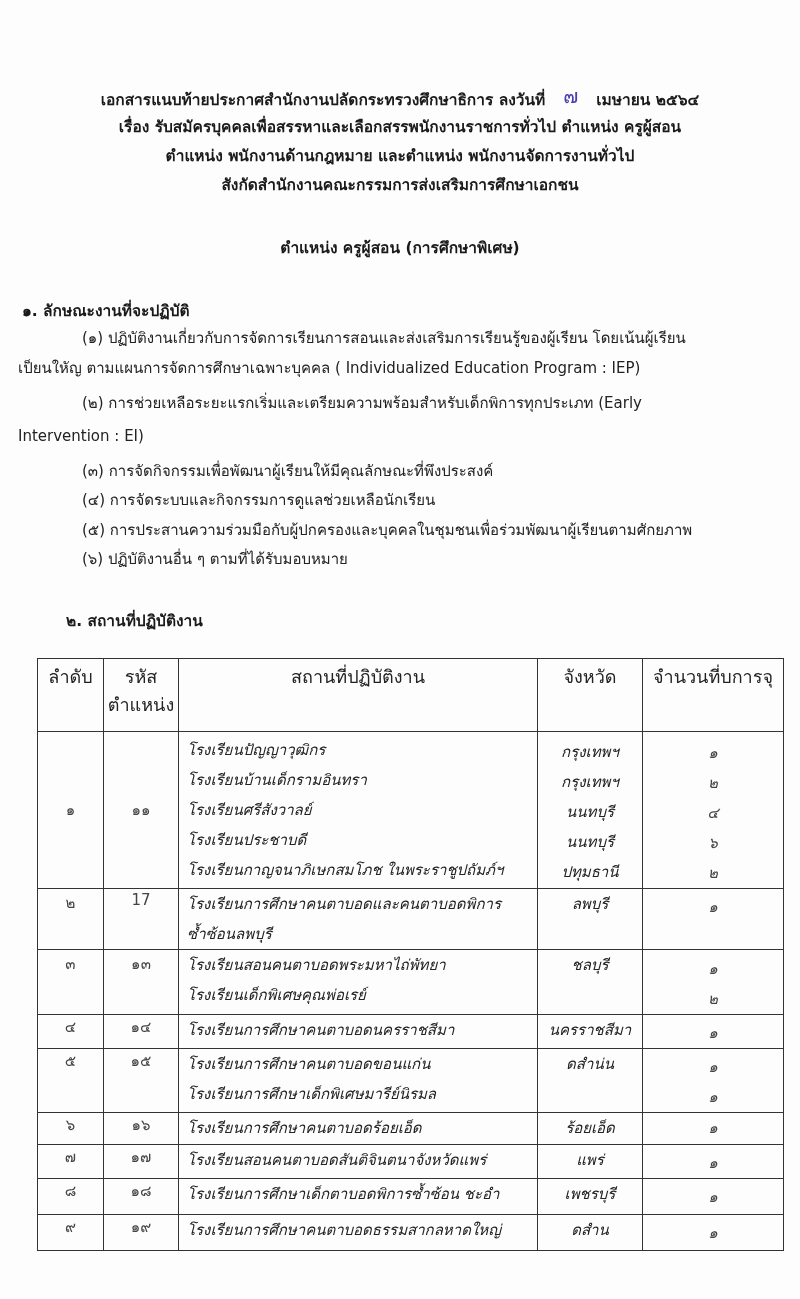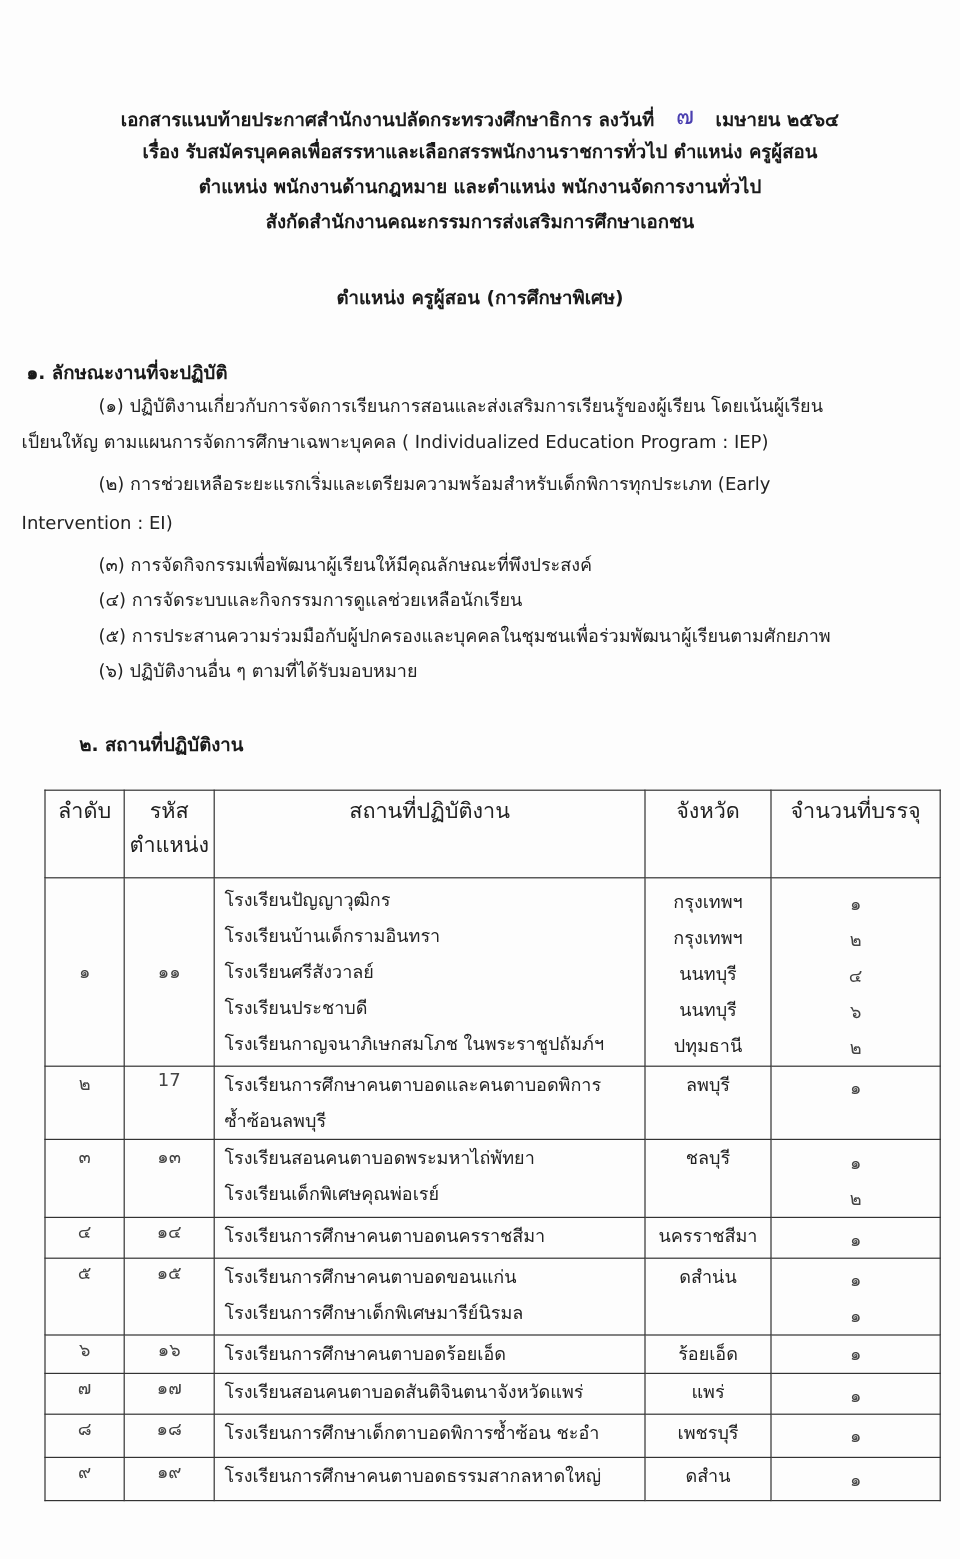--- a/index.html
+++ b/index.html
@@ -16,21 +16,21 @@
   .para { position:absolute; font-size:15px; line-height:20px; white-space:nowrap; color:#222; }
   table.places {
     position:absolute; left:37px; top:658px; width:746px;
     border-collapse:collapse; table-layout:fixed; font-size:15px; color:#222;
   }
   table.places td, table.places th {
     border:1.4px solid #333; padding:0; vertical-align:top;
   }
   table.places th { font-weight:normal; font-size:18px; height:68px; text-align:center; line-height:28px; padding-top:4px; }
   .c-center { text-align:center; }
-  .cell-lines div { height:30px; line-height:30px; white-space:nowrap; }
+  .cell-lines div { height:30px; line-height:30px; white-space:nowrap;font-style:italic; }
   .school div { padding-left:8px; }
   .num { color:#444; }
   .total-row td { height:31px; line-height:31px; font-weight:bold; text-align:center; }
 </style>
 </head>
 <body>
 
 <div class="hdr-line" style="top:88px;">
   <span>เอกสารแนบท้ายประกาศสำนักงานปลัดกระทรวงศึกษาธิการ  ลงวันที่</span><span class="hand">๗</span><span>เมษายน ๒๕๖๔</span>
 </div>
@@ -63,21 +63,21 @@
   </colgroup>
   <thead>
     <tr>
       <th>ลำดับ</th>
       <th>
         <div>รหัส</div>
         <div>ตำแหน่ง</div>
       </th>
       <th>สถานที่ปฏิบัติงาน</th>
       <th>จังหวัด</th>
-      <th>จำนวนที่บรรจุ</th>
+      <th>จำนวนที่บการจุ</th>
     </tr>
   </thead>
   <tbody>
 
     <tr style="height:145px;">
       <td class="c-center num" style="vertical-align:middle;">๑</td>
       <td class="c-center num" style="vertical-align:middle;">๑๑</td>
       <td class="cell-lines school" style="padding-top:3px;">
         <div>โรงเรียนปัญญาวุฒิกร</div>
         <div>โรงเรียนบ้านเด็กรามอินทรา</div>

